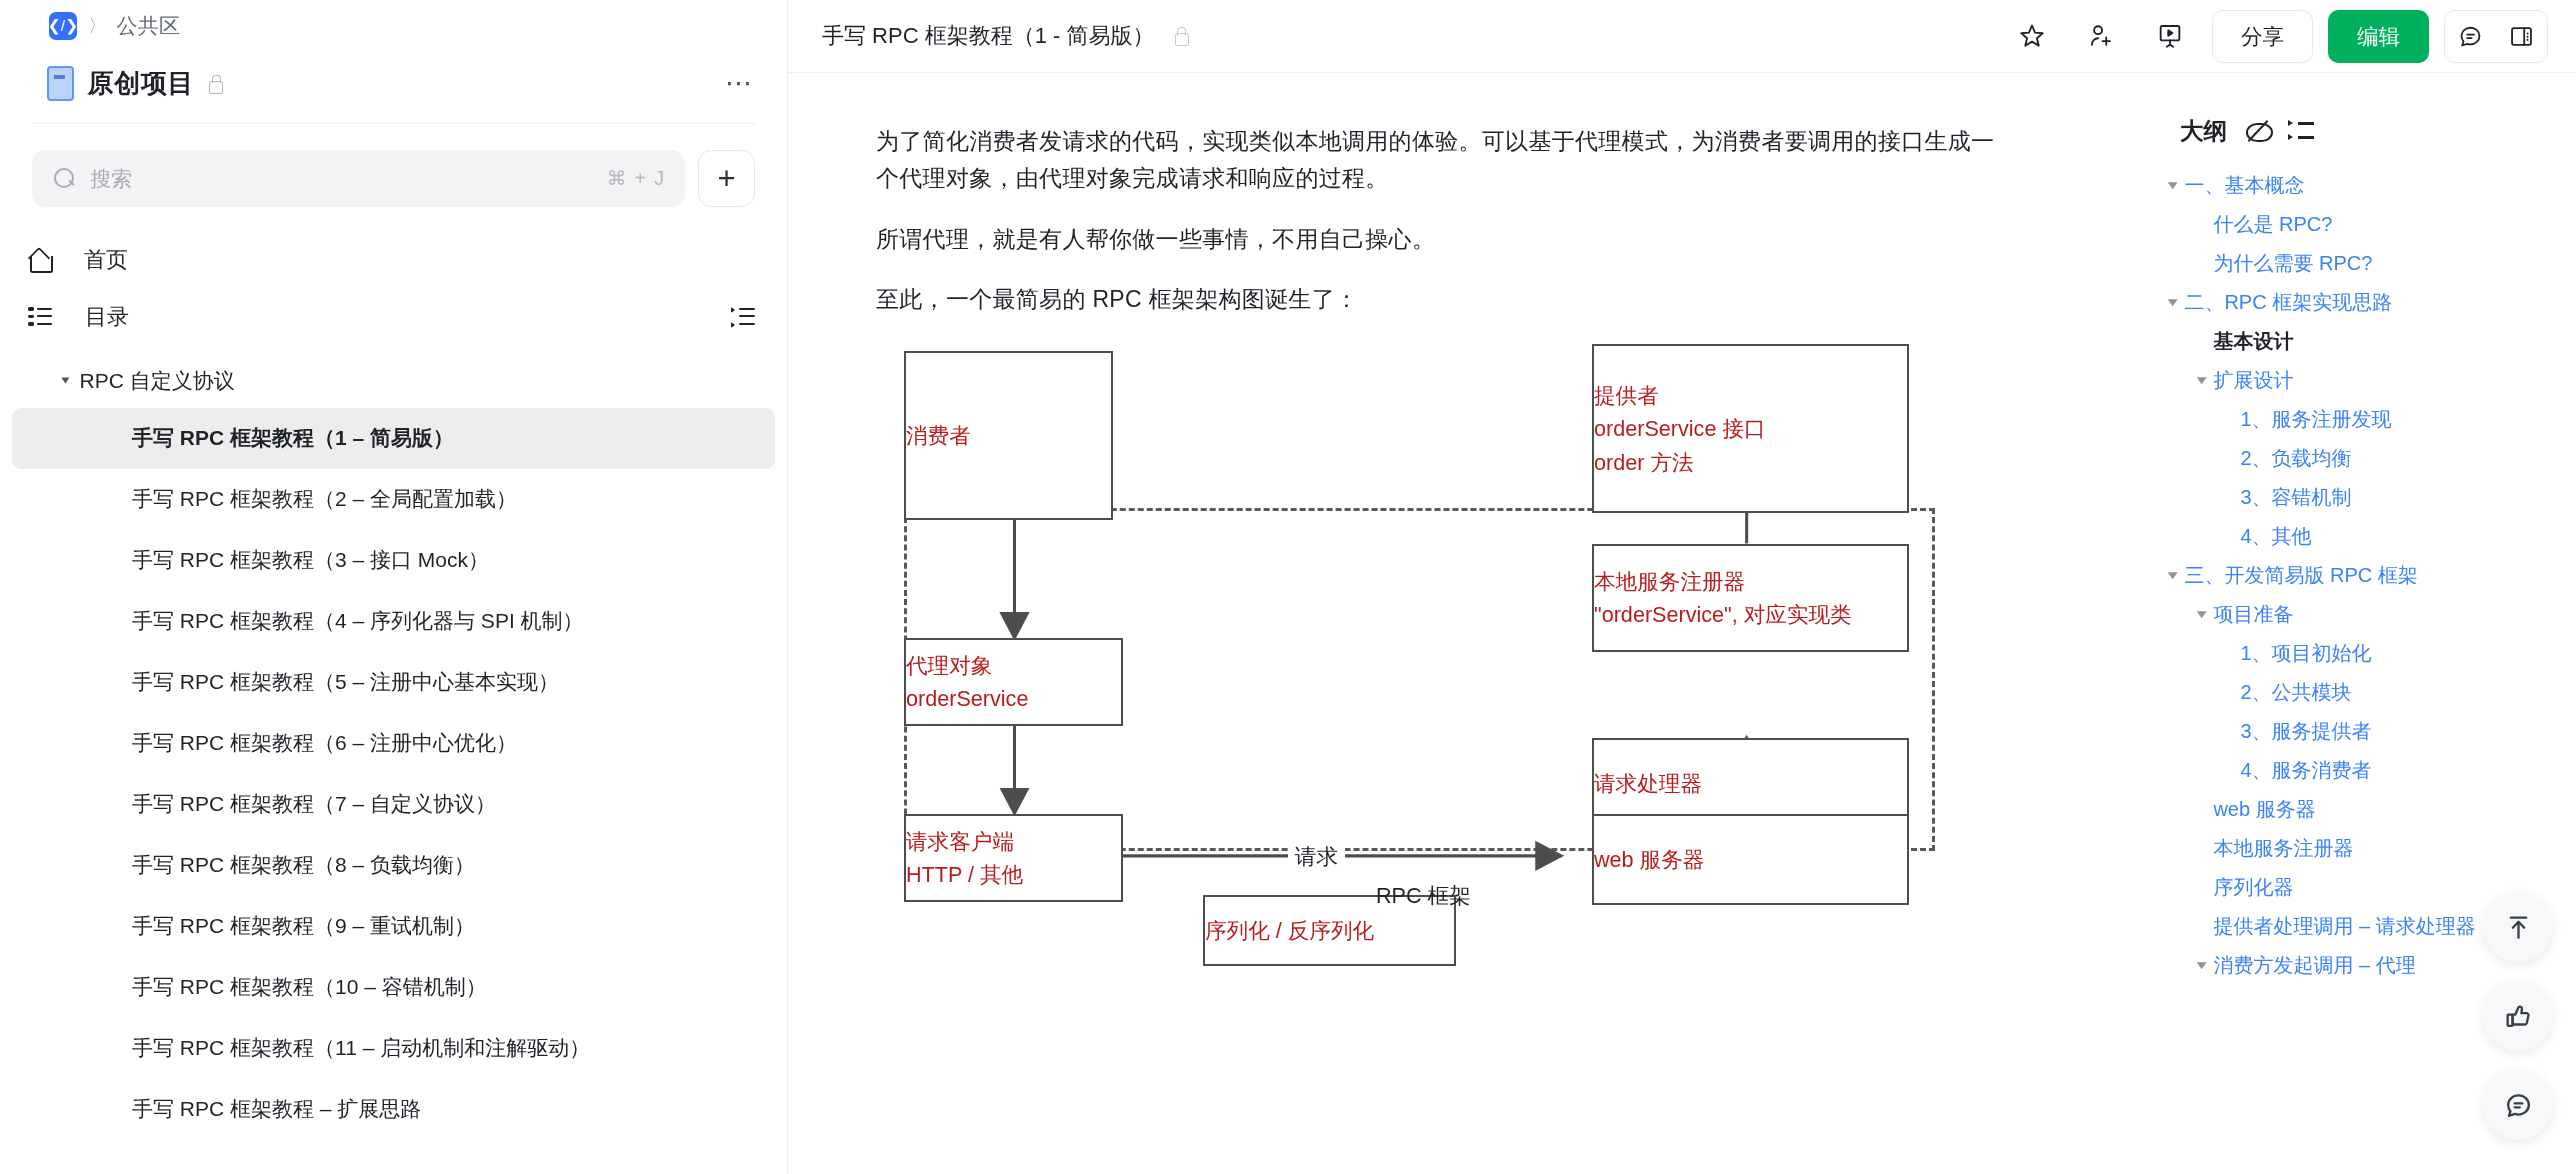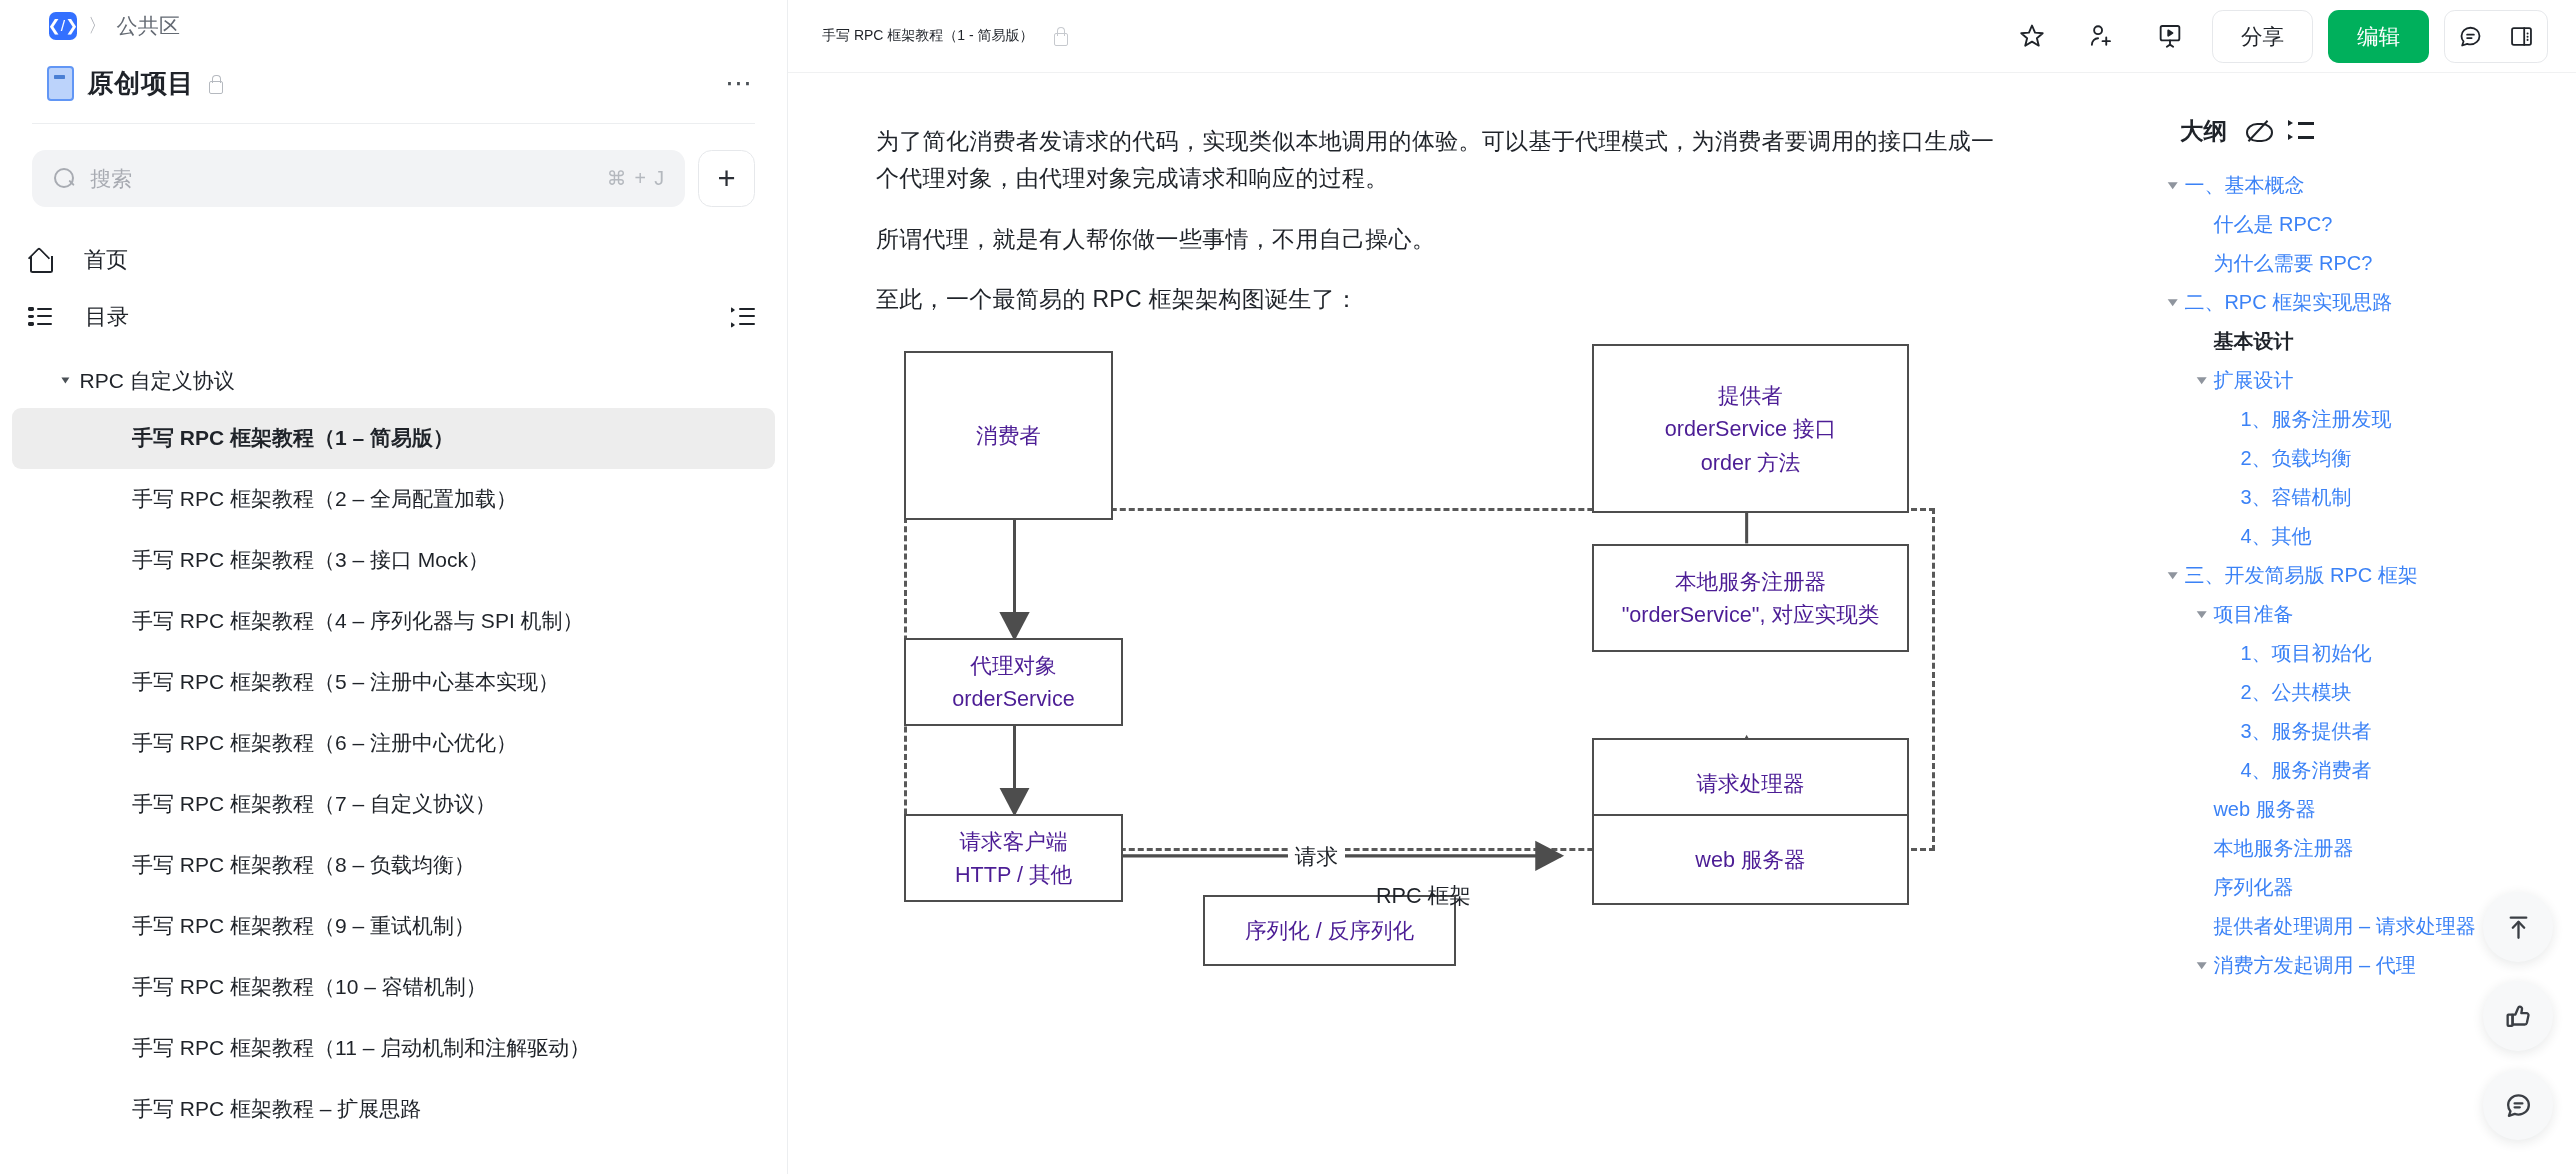--- a/index.html
+++ b/index.html
@@ -140,21 +140,21 @@
   }
   .tree-item.active { background: #ededed; font-weight: 700; border-radius: 9px; }
 
   
   .main { flex: 1 1 auto; display: flex; flex-direction: column; min-width: 0;}
   .topbar {
     height: 73px; display: flex; align-items: center;
     padding: 0 28px 0 34px; gap: 15px;
     border-bottom: 1.4px solid #f0f1f2; background:#fff;
   }
-  .doc-title { font-size: 14px; color: #1f2329; }
+  .doc-title { font-size: 22px; color: #1f2329; }
   .topbar .lock-ico { opacity: .5; margin-left: 4px; }
   .tb-spacer { flex: 1 1 auto; }
   .tb-ico {
     width: 54px; height: 54px; display:flex; align-items:center; justify-content:center;
     border-radius: 9.5px; cursor: pointer; color:#1f2329;
   }
   .btn-outline {
     height: 53px; min-width: 101px; padding: 0 23px;
     border: 1.4px solid #e6e8eb; border-radius: 10.8px;
     display: flex; align-items: center; justify-content: center;
@@ -178,22 +178,22 @@
   }
   .para {
     font-size: 23px; line-height: 1.62; color: #1f2329;
     max-width: 1121px; margin-bottom: 23px; letter-spacing: 0.3px;
   }
 
   
   .diagram { position: relative; width: 1107px; height: 776px; margin-top: 17.6px;}
   .dbox {
     position: absolute; border: 2.7px solid #4d4d4d; background: #fff;
-    display: flex; flex-direction: column; align-items: center; justify-content: center;
-    font-size: 21.6px; color: #4c1d95; text-align: center; line-height: 1.55;
+    display: flex; flex-direction: column; align-items: flex-start; justify-content: center;
+    font-size: 21.6px; color: #b91c1c; text-align: center; line-height: 1.55;
   }
   .dashed-area {
     position: absolute; border: 3.4px dashed #595959; background: transparent;
   }
   .dlabel {
     position: absolute; font-size: 21.6px; color: #1f2329; background:#fff;
     padding: 0 6.8px;
   }
   .dcaption { position: absolute; font-size: 21.6px; color: #1f2329; }
   svg.arrows { position: absolute; left:0; top:0; width: 1107px; height: 776px; overflow: visible;}

